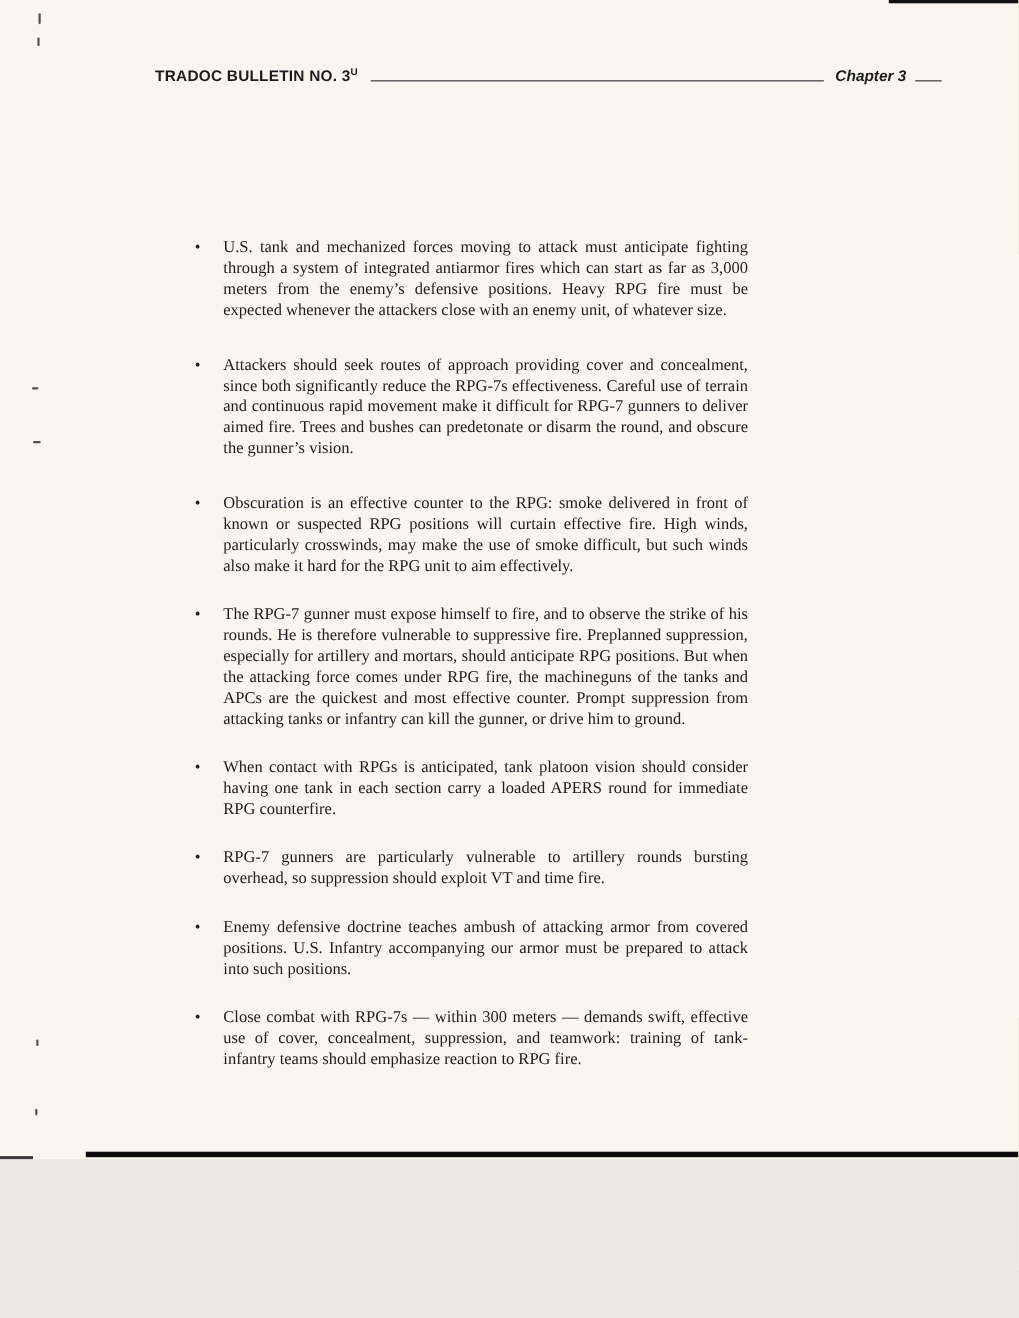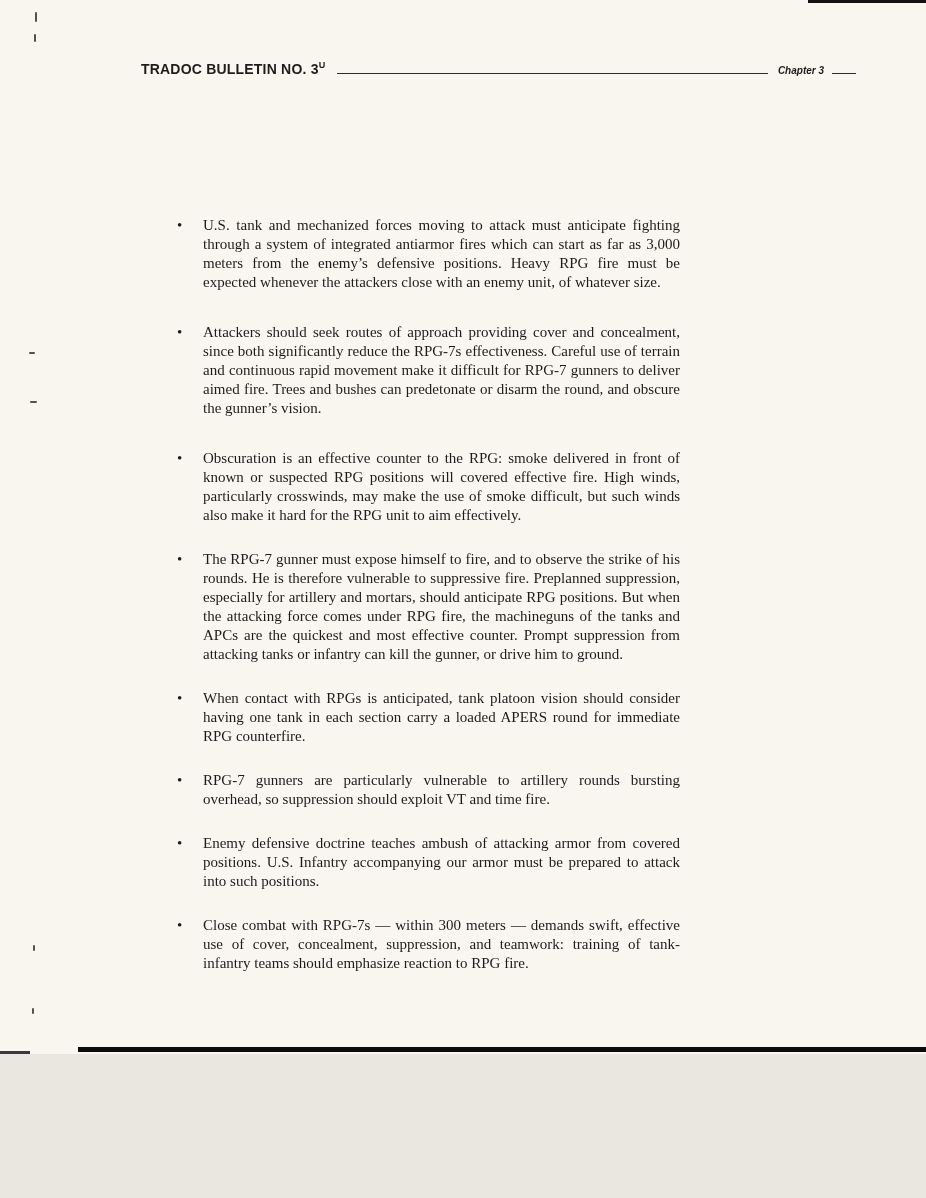--- a/index.html
+++ b/index.html
@@ -39,21 +39,21 @@
   .header-rule-long {
     flex: 1;
     border-bottom: 1.6px solid #2a2a2a;
     margin: 0 10px 3px 12px;
     align-self: flex-end;
   }
   .header-right {
     font-family: "Liberation Sans", sans-serif;
     font-weight: bold;
     font-style: italic;
-    font-size: 10px;
+    font-size: 14px;
     white-space: nowrap;
   }
   .header-rule-short {
     width: 24px;
     border-bottom: 1.6px solid #2a2a2a;
     margin: 0 0 3px 8px;
     align-self: flex-end;
   }
 
   
@@ -140,21 +140,21 @@
       <p class="bullet-text">U.S. tank and mechanized forces moving to attack must anticipate fighting through a system of integrated antiarmor fires which can start as far as 3,000 meters from the enemy’s defensive positions. Heavy RPG fire must be expected whenever the attackers close with an enemy unit, of whatever size.</p>
     </div>
 
     <div class="bullet-item gap-lg">
       <span class="bullet-marker">•</span>
       <p class="bullet-text">Attackers should seek routes of approach providing cover and concealment, since both significantly reduce the RPG-7s effectiveness. Careful use of terrain and continuous rapid movement make it difficult for RPG-7 gunners to deliver aimed fire. Trees and bushes can predetonate or disarm the round, and obscure the gunner’s vision.</p>
     </div>
 
     <div class="bullet-item">
       <span class="bullet-marker">•</span>
-      <p class="bullet-text">Obscuration is an effective counter to the RPG: smoke delivered in front of known or suspected RPG positions will covered effective fire. High winds, particularly crosswinds, may make the use of smoke difficult, but such winds also make it hard for the RPG unit to aim effectively.</p>
+      <p class="bullet-text">Obscuration is an effective counter to the RPG: smoke delivered in front of known or suspected RPG positions will curtain effective fire. High winds, particularly crosswinds, may make the use of smoke difficult, but such winds also make it hard for the RPG unit to aim effectively.</p>
     </div>
 
     <div class="bullet-item">
       <span class="bullet-marker">•</span>
       <p class="bullet-text">The RPG-7 gunner must expose himself to fire, and to observe the strike of his rounds. He is therefore vulnerable to suppressive fire. Preplanned suppression, especially for artillery and mortars, should anticipate RPG positions. But when the attacking force comes under RPG fire, the machineguns of the tanks and APCs are the quickest and most effective counter. Prompt suppression from attacking tanks or infantry can kill the gunner, or drive him to ground.</p>
     </div>
 
     <div class="bullet-item">
       <span class="bullet-marker">•</span>
       <p class="bullet-text">When contact with RPGs is anticipated, tank platoon vision should consider having one tank in each section carry a loaded APERS round for immediate RPG counterfire.</p>

